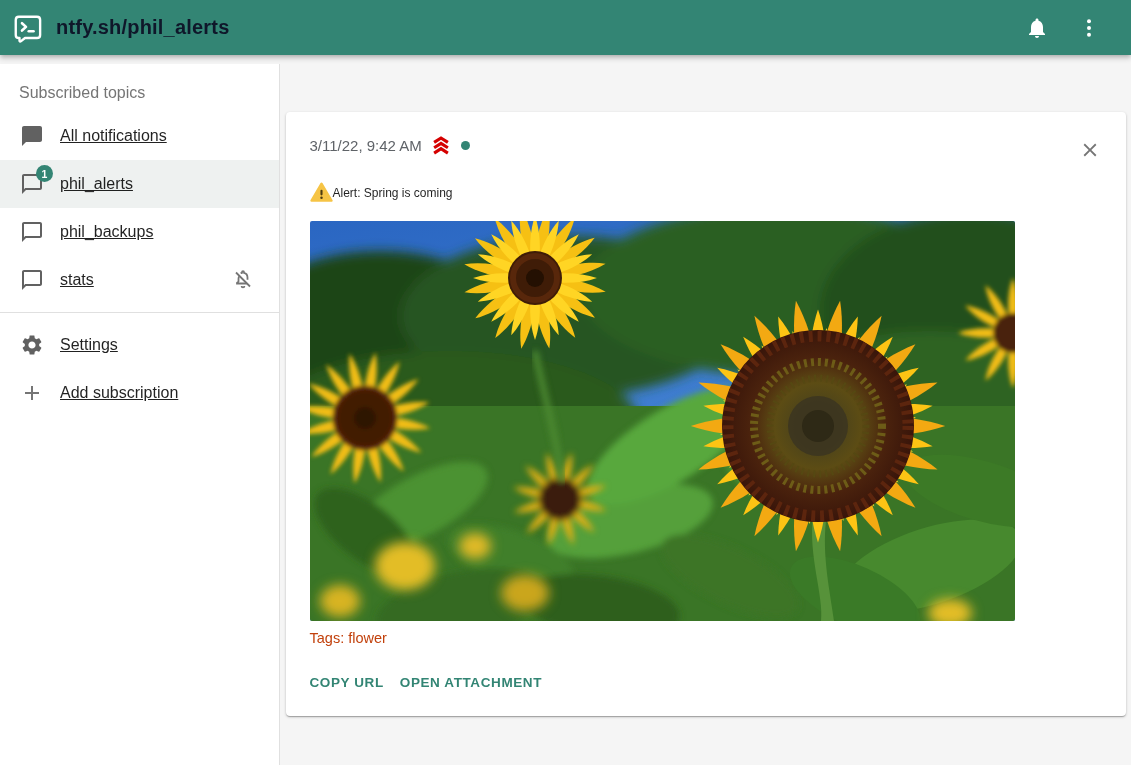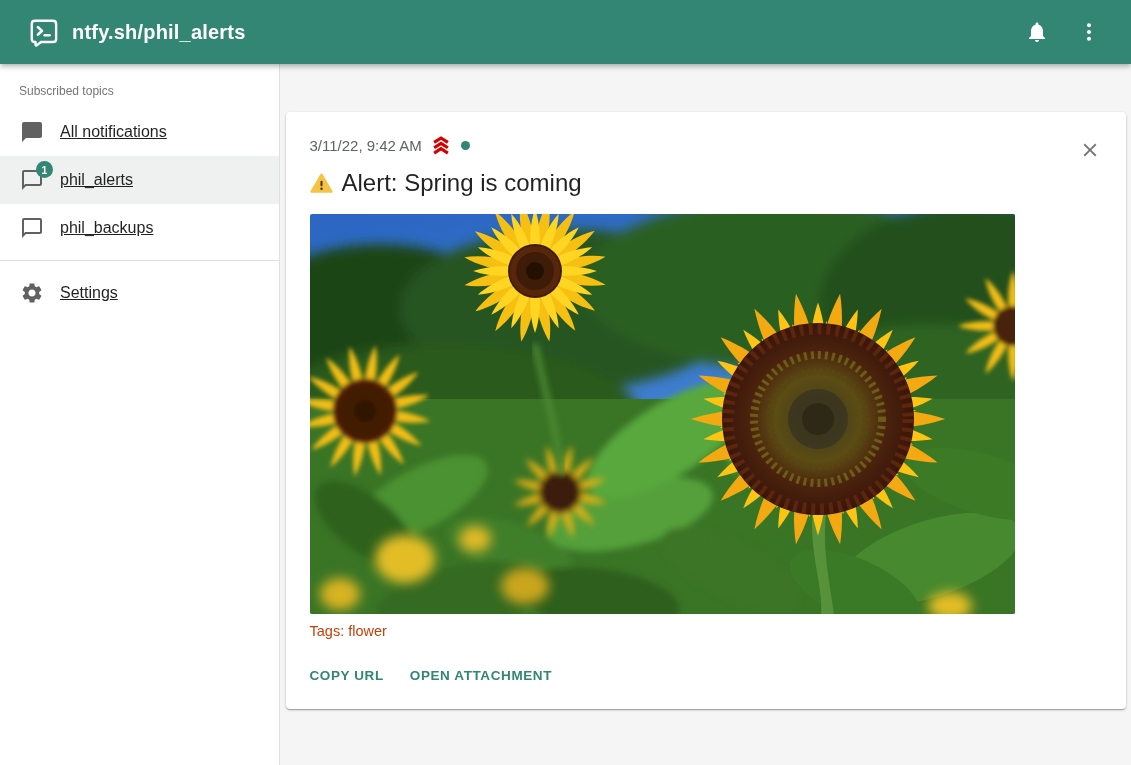--- a/index.html
+++ b/index.html
@@ -1,61 +1,61 @@
 <!DOCTYPE html>
 <html><head>
 <meta charset="utf-8">
 <style>
   * { margin:0; padding:0; box-sizing:border-box; }
   html,body { width:1131px; height:765px; overflow:hidden;
     font-family:"Liberation Sans","DejaVu Sans",sans-serif;
     background:#f5f5f5; }
 
   
-  .appbar { position:absolute; top:0; left:0; width:1131px; height:64px;
-    background:#338574; color:#ffffff; display:flex; align-items:center;
-    padding:0 20px 0 28px; box-shadow:0 2px 4px -1px rgba(0,0,0,.2),0 4px 5px 0 rgba(0,0,0,.14);
+  .appbar { position:absolute; top:0; left:0; width:1131px; height:55px;
+    background:#338574; color:#0f172a; display:flex; align-items:center;
+    padding:0 20px 0 12px; box-shadow:0 2px 4px -1px rgba(0,0,0,.2),0 4px 5px 0 rgba(0,0,0,.14);
     z-index:30; }
   .appbar-logo { width:30px; height:30px; margin-right:14px; flex:none; }
   .appbar-title { font-size:20px; font-weight:700; letter-spacing:.2px; }
   .appbar-spacer { flex:1; }
   .iconbtn { width:44px; height:44px; border:none; background:transparent; cursor:pointer;
     display:flex; align-items:center; justify-content:center; border-radius:50%; }
   .iconbtn svg { display:block; }
 
   
   .sidebar { position:absolute; top:64px; left:0; width:280px; bottom:0;
     background:#fff; border-right:1px solid #e0e0e0; z-index:20; }
-  .subheader { padding:20px 16px 10px 19px; font-size:12px; color:#757575; }
+  .subheader { padding:20px 16px 10px 19px; font-size:16px; color:#757575; }
   .nav-item { height:48px; display:flex; align-items:center; padding:0 16px 0 20px;
     cursor:pointer; position:relative; }
   .nav-item.selected { background:#eef1f0; }
   .nav-item .itm-icon { width:24px; height:24px; flex:none; position:relative; }
   .nav-item .itm-label { margin-left:16px; font-size:16px; color:rgba(0,0,0,.87);text-decoration:underline; }
   .nav-item .flex-sp { flex:1; }
   .badge { position:absolute; top:-7px; right:-9px; min-width:17px; height:17px;
     background:#338574; color:#fff; border-radius:9px; font-size:10.5px; font-weight:700;
     display:flex; align-items:center; justify-content:center; padding:0 4px; }
   .divider { height:1px; background:#e0e0e0; margin:8px 0; }
 
   
   .main { position:absolute; top:64px; left:280px; right:0; bottom:0;
     background:#f5f5f5; overflow:auto; }
   .card { width:840px; margin:48px auto 36px; background:#fff; border-radius:4px;
     position:relative; padding:22px 24px 18px;
     box-shadow:0 1px 3px rgba(0,0,0,.2),0 1px 1px rgba(0,0,0,.14),0 2px 1px -1px rgba(0,0,0,.12); }
   .card-dateline { display:flex; align-items:center; gap:5px; font-size:15px; color:#5f6368; }
-  .card-title { margin-top:13px; font-size:24px; color:rgba(0,0,0,.87);
-    display:flex; align-items:center; gap:9px; font-weight:400; }
+  .card-title { margin-top:25px; font-size:12px; color:rgba(0,0,0,.87);
+    display:flex; align-items:center; gap:0; font-weight:400; }
   .card-message { margin-top:5px; font-size:15.5px; color:rgba(0,0,0,.87); }
   .card-image { margin-top:17px; width:705px; height:400px; border-radius:2px;
     overflow:hidden; cursor:pointer; display:block; }
   .card-image svg { display:block; width:705px; height:400px; }
   .card-tags { margin-top:9px; font-size:14.5px; color:#c2410c; }
-  .card-actions { margin-top:21px; display:flex; gap:10px; margin-left:-8px; }
+  .card-actions { margin-top:21px; display:flex; margin-left:-8px; }
   .txtbtn { border:none; background:transparent; color:#338574; font-family:inherit;
     font-size:13.5px; font-weight:700; letter-spacing:.6px; padding:8px 8px;
     cursor:pointer; border-radius:4px; text-transform:uppercase; }
   .close-btn { position:absolute; top:24px; right:22px; width:28px; height:28px;
     border:none; background:transparent; cursor:pointer; display:flex;
     align-items:center; justify-content:center; border-radius:50%; }
 </style>
 </head>
 <body>
 
@@ -107,33 +107,57 @@
 
   <div class="nav-item">
     <span class="itm-icon">
       <svg viewBox="0 0 24 24" width="24" height="24">
         <path fill="#616161" d="M20 2H4c-1.1 0-2 .9-2 2v18l4-4h14c1.1 0 2-.9 2-2V4c0-1.1-.9-2-2-2zm0 14H5.17L4 17.17V4h16v12z"></path>
       </svg>
     </span>
     <span class="itm-label">phil_backups</span>
   </div>
 
+  <div class="nav-item">
+    <span class="itm-icon">
+      <svg viewBox="0 0 24 24" width="24" height="24">
+        <path fill="#616161" d="M20 2H4c-1.1 0-2 .9-2 2v18l4-4h14c1.1 0 2-.9 2-2V4c0-1.1-.9-2-2-2zm0 14H5.17L4 17.17V4h16v12z"></path>
+      </svg>
+    </span>
+    <span class="itm-label">stats</span>
+    <span class="flex-sp"></span>
+    <span class="itm-icon" style="margin-right:8px;">
+      <svg viewBox="0 0 24 24" width="24" height="24">
+        <path fill="none" stroke="#757575" stroke-width="1.8" d="M15.8 15.5H6v-.6l1.5-1.5V11c0-1 .2-1.9.6-2.7M9.6 5.4c.4-.3.9-.5 1.4-.6v-.6c0-.6.4-1 1-1s1 .4 1 1v.6c2.2.5 3.5 2.4 3.5 4.7v2.3"></path>
+        <path fill="none" stroke="#757575" stroke-width="1.8" d="M10.6 17.9c0 .8.6 1.4 1.4 1.4s1.4-.6 1.4-1.4"></path>
+        <path stroke="#757575" stroke-width="1.8" d="M5 4.5l14 14"></path>
+      </svg>
+    </span>
+  </div>
 
   <div class="divider"></div>
 
   <div class="nav-item">
     <span class="itm-icon">
       <svg viewBox="0 0 24 24" width="24" height="24">
         <path fill="#616161" d="M19.14 12.94c.04-.3.06-.61.06-.94 0-.32-.02-.64-.07-.94l2.03-1.58c.18-.14.23-.41.12-.61l-1.92-3.32c-.12-.22-.37-.29-.59-.22l-2.39.96c-.5-.38-1.03-.7-1.62-.94l-.36-2.54c-.04-.24-.24-.41-.48-.41h-3.84c-.24 0-.43.17-.47.41l-.36 2.54c-.59.24-1.13.57-1.62.94l-2.39-.96c-.22-.08-.47 0-.59.22L2.74 8.87c-.12.21-.08.47.12.61l2.03 1.58c-.05.3-.09.63-.09.94s.02.64.07.94l-2.03 1.58c-.18.14-.23.41-.12.61l1.92 3.32c.12.22.37.29.59.22l2.39-.96c.5.38 1.03.7 1.62.94l.36 2.54c.05.24.24.41.48.41h3.84c.24 0 .44-.17.47-.41l.36-2.54c.59-.24 1.13-.56 1.62-.94l2.39.96c.22.08.47 0 .59-.22l1.92-3.32c.12-.22.07-.47-.12-.61l-2.01-1.58zM12 15.6c-1.98 0-3.6-1.62-3.6-3.6s1.62-3.6 3.6-3.6 3.6 1.62 3.6 3.6-1.62 3.6-3.6 3.6z"></path>
       </svg>
     </span>
     <span class="itm-label">Settings</span>
   </div>
 
 
+  <div class="nav-item">
+    <span class="itm-icon">
+      <svg viewBox="0 0 24 24" width="24" height="24">
+        <path fill="#757575" d="M19 13h-6v6h-2v-6H5v-2h6V5h2v6h6v2z"></path>
+      </svg>
+    </span>
+    <span class="itm-label">Add subscription</span>
+  </div>
 </nav>
 
 <main class="main">
   <section class="card">
 
     <button class="close-btn" title="Delete">
       <svg viewBox="0 0 24 24" width="22" height="22">
         <path fill="#757575" d="M19 6.41 17.59 5 12 10.59 6.41 5 5 6.41 10.59 12 5 17.59 6.41 19 12 13.41 17.59 19 19 17.59 13.41 12z"></path>
       </svg>
     </button>

